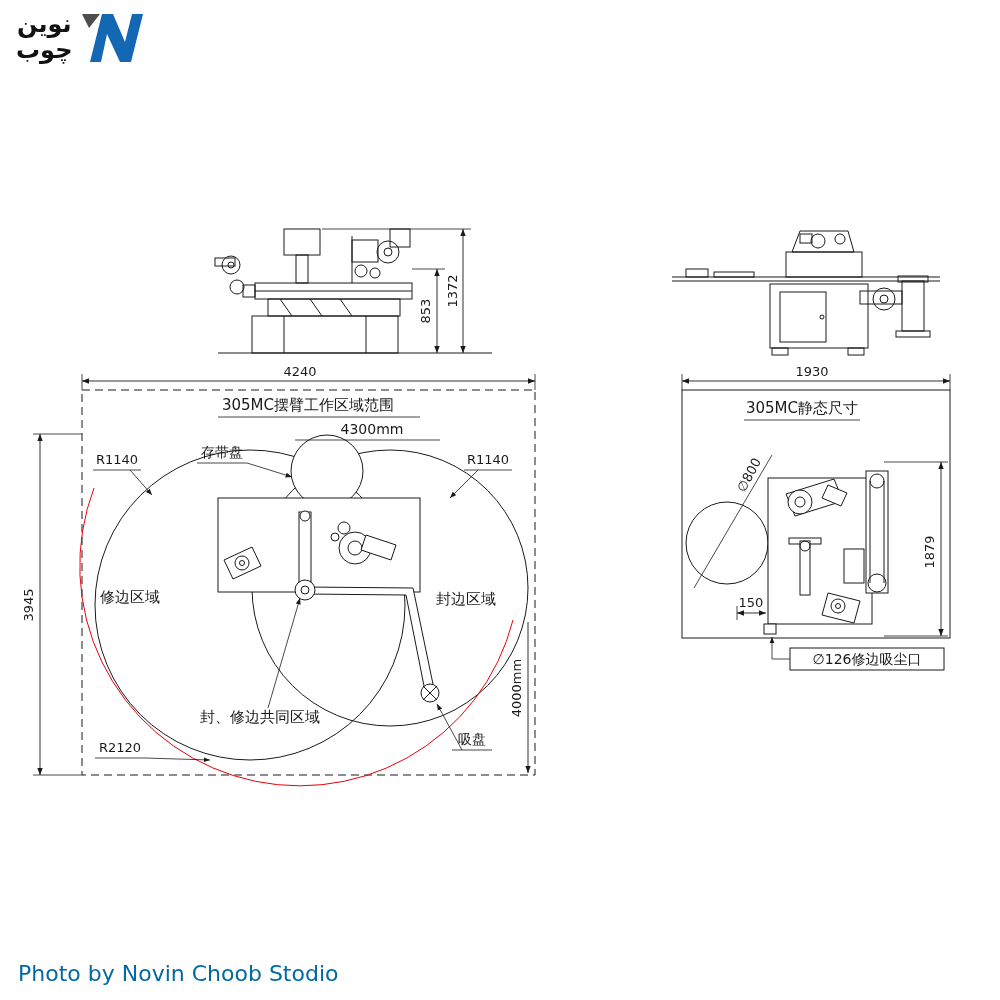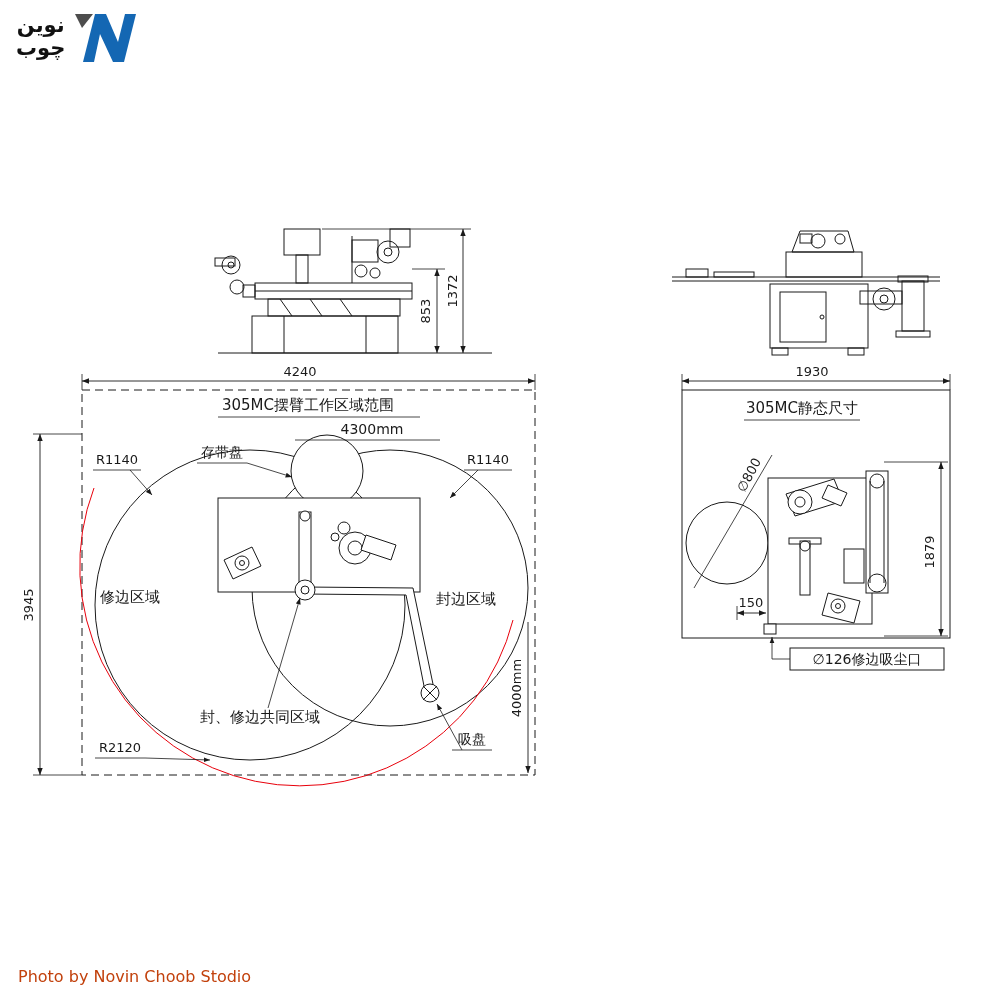--- a/index.html
+++ b/index.html
@@ -7,22 +7,22 @@
   body{position:relative;font-family:"DejaVu Sans",sans-serif;color:#1a1a1a}
   .canvas{position:absolute;left:0;top:0;width:1000px;height:1000px}
   svg text{fill:#1a1a1a;font-family:"DejaVu Sans",sans-serif}
   .ln{stroke:var(--line,#1a1a1a);stroke-width:1;fill:none}
   .fw{fill:#fff}
   .red{stroke:var(--arc-red,#e8000b)}
   .dashed{stroke-dasharray:8 5}
   .dim{stroke:var(--line,#1a1a1a);stroke-width:.9;fill:none}
   .ext{stroke:var(--line,#1a1a1a);stroke-width:.8;fill:none}.t13{font-size:13px}.t14{font-size:14px}.t15{font-size:15px}
   .logo{position:absolute;left:16px;top:8px;display:flex;align-items:center;gap:8px}
-  .logo-text{direction:rtl;text-align:center;font-weight:bold;font-size:21px;line-height:1.1;color:#111}
-  .footer{position:absolute;left:18px;bottom:14px;font-size:16px;color:#c2410c}
+  .logo-text{direction:rtl;text-align:center;font-weight:bold;font-size:24px;line-height:1.1;color:#111}
+  .footer{position:absolute;left:18px;bottom:14px;font-size:22px;color:#0369a1}
 </style>
 </head>
 <body style="--line: #1a1a1a; --arc-red: #e8000b; --logo-blue: #1467b3;">
 
 <div class="logo">
   <div class="logo-text">
     <div>نوین</div>
     <div>چوب</div>
   </div>
   <svg width="64" height="58" viewBox="0 0 64 58">

